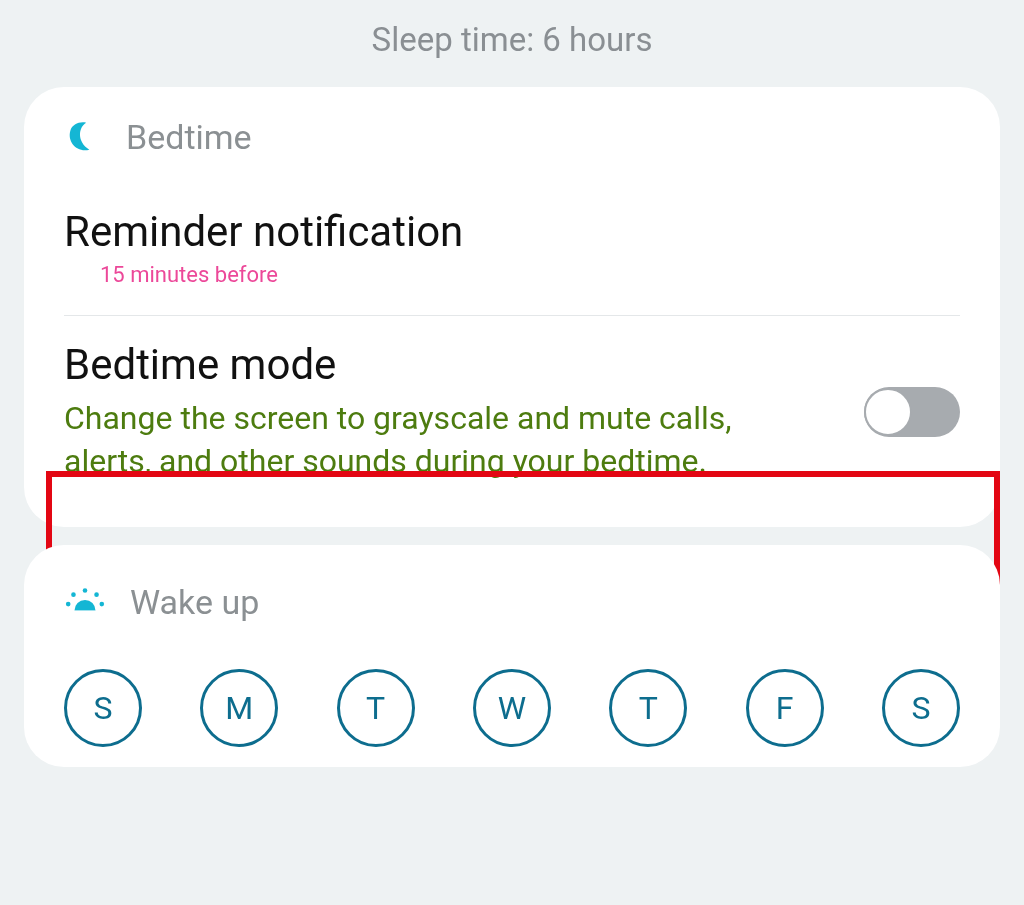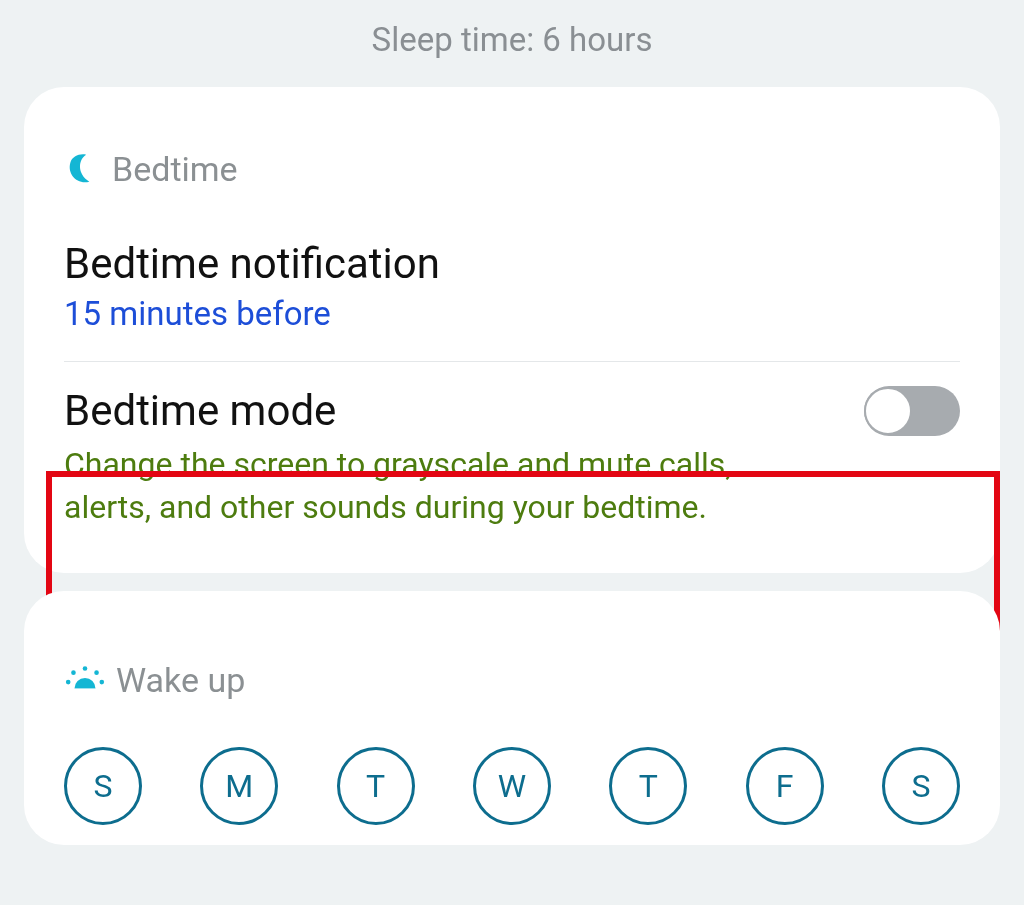--- a/index.html
+++ b/index.html
@@ -19,23 +19,22 @@
   .card {
     background: #ffffff;
     margin: 18px 24px 0 24px;
     border-radius: 40px;
     padding: 30px 40px 20px 40px;
     position: relative;
   }
   .card-header {
     display: flex;
     align-items: center;
-    gap: 10px;
+    gap: 24px;
     margin-bottom: 46px;
-    margin-top: 32px;
   }
   .card-header-title {
     color: #8b9093;
     font-size: 34px;
     font-weight: 400;
   }
   .moon-icon {
     width: 38px;
     height: 38px;
     display: inline-block;
@@ -48,31 +47,32 @@
   .setting-row {
     padding: 4px 0 28px 0;
   }
   .setting-title {
     color: #111;
     font-size: 42px;
     font-weight: 400;
     margin-bottom: 6px;
   }
   .setting-value-teal {
-    color: #1d4ed8;
-    font-size: 33px;
+    color: #ec4899;
+    font-size: 22px;
+    margin-left: 36px;
   }
   .divider {
     height: 1px;
     background: #e4e7e9;
     margin: 0 0 0 0;
   }
   .bedtime-mode-row {
     display: flex;
-    align-items: flex-start;
+    align-items: center;
     justify-content: space-between;
     gap: 24px;
     padding: 24px 0 24px 0;
   }
   .bedtime-mode-text { flex: 1; }
   .bedtime-mode-title {
     color: #111;
     font-size: 42px;
     font-weight: 400;
     margin-bottom: 8px;
@@ -143,21 +143,21 @@
   <div class="card-header">
     <span class="moon-icon">
       <svg viewBox="0 0 24 24" width="38" height="38">
         <path d="M14 3 C 9 6 8 15 16 20 C 8 22 2 15 4 8 C 5 4 10 2 14 3 Z" fill="#14b6d4"></path>
       </svg>
     </span>
     <span class="card-header-title">Bedtime</span>
   </div>
 
   <div class="setting-row">
-    <div class="setting-title">Bedtime notification</div>
+    <div class="setting-title">Reminder notification</div>
     <div class="setting-value-teal">15 minutes before</div>
   </div>
 
   <div class="divider"></div>
 
   <div class="bedtime-mode-row">
     <div class="bedtime-mode-text">
       <div class="bedtime-mode-title">Bedtime mode</div>
       <div class="bedtime-mode-desc">Change the screen to grayscale and mute calls, alerts, and other sounds during your bedtime.</div>
     </div>

